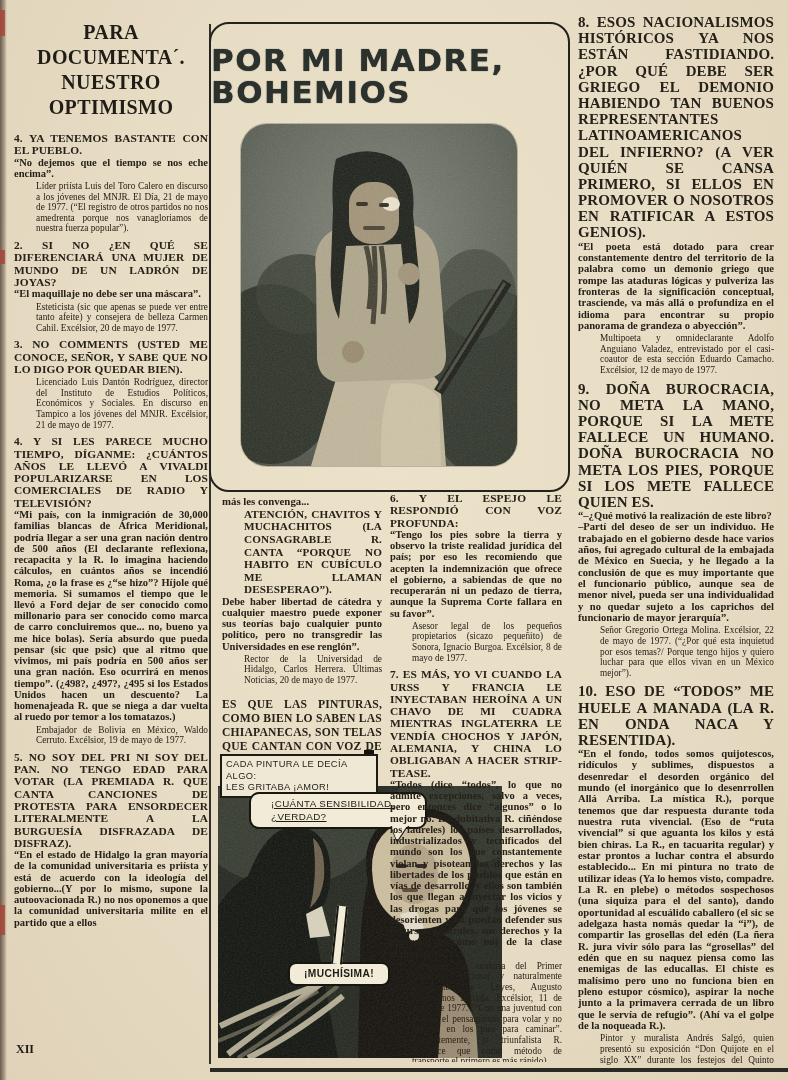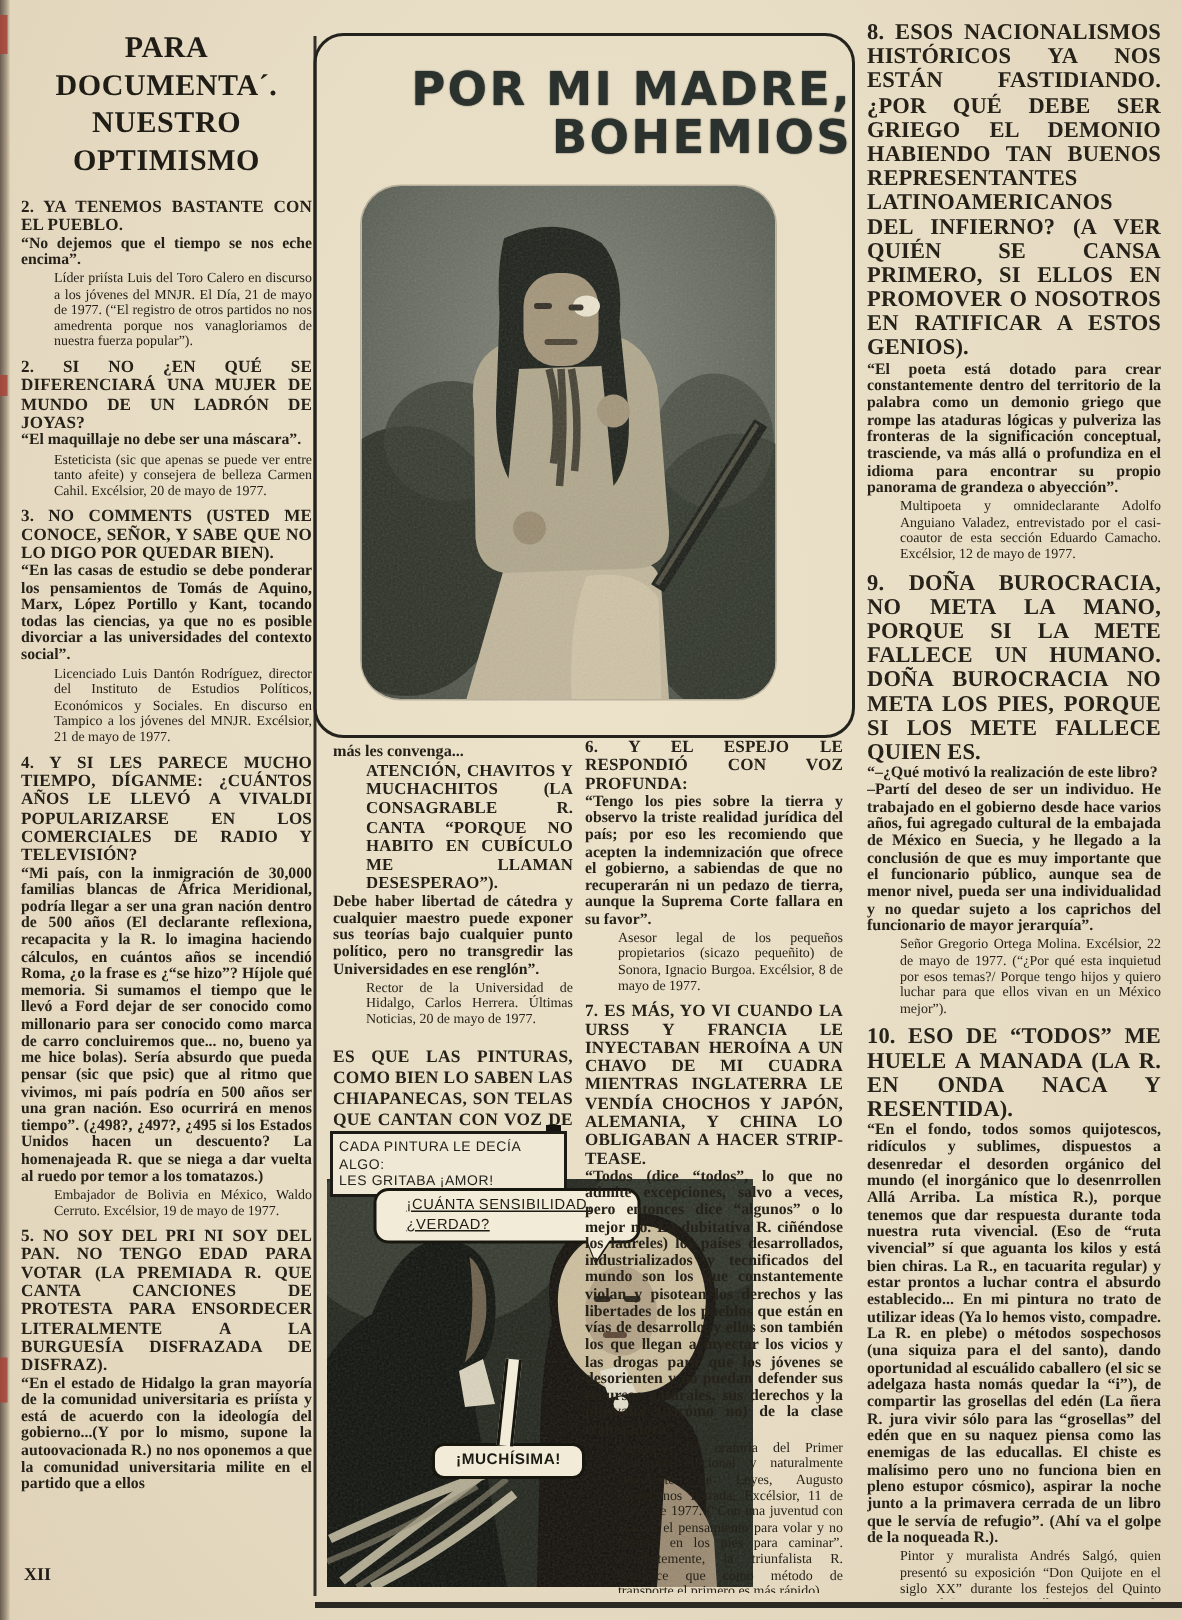--- a/index.html
+++ b/index.html
@@ -21,21 +21,21 @@
   .left{left:14px;top:20px;width:194px;height:1016px;}
   .doc-title{font-size:20px;font-weight:bold;text-align:center;line-height:1.25;
              letter-spacing:.4px;margin:0 0 12px 0;color:#201d16;}
   .page-num{position:absolute;left:16px;top:1042px;font-size:12px;font-weight:bold;
             font-family:"Liberation Serif",serif;color:#1f1c15;}
 
   
   .mid-rule{position:absolute;left:209px;top:24px;width:2px;height:1040px;background:#33302a;}
   .head-box{position:absolute;left:209px;top:22px;width:357px;height:466px;
             border:2.5px solid #23221d;border-radius:20px;}
-  .headline{margin-top:20px;text-align:right;font-family:"DejaVu Sans",sans-serif;
+  .headline{margin-top:20px;text-align:left;font-family:"DejaVu Sans",sans-serif;
             font-weight:bold;font-size:31px;line-height:1.04;letter-spacing:1.5px;color:#2b322d;
             text-shadow:0 0 1px #2b322d;}
   .photo-wrap{position:absolute;left:30px;top:100px;width:276px;height:342px;
               border-radius:26px;overflow:hidden;box-shadow:0 0 0 1px rgba(40,40,30,.25);}
 
   
   .mid-a{left:222px;top:496px;width:160px;height:258px;}
   .mid-b{left:390px;top:492px;width:172px;height:570px;}
   .cont{font-weight:bold;font-size:10.8px;line-height:1.1;}
   .indent-head{font-weight:bold;font-size:11.2px;line-height:1.12;margin-left:22px;letter-spacing:.1px;}
@@ -81,28 +81,27 @@
   <div class="edge-mark" style="left:0;top:250px;height:14px;"></div>
   <div class="edge-mark" style="left:0;top:905px;height:30px;"></div>
 
   <div class="col left">
     <h1 class="doc-title">
       <span>PARA</span><br>
       <span>DOCUMENTA´.</span><br>
       <span>NUESTRO</span><br>
       <span>OPTIMISMO</span>
     </h1>
-    <div class="item-head">2. YA TENEMOS BASTANTE CON EL PUEBLO.</div>
+    <div class="item-head">4. YA TENEMOS BASTANTE CON EL PUEBLO.</div>
     <div class="quote">“No dejemos que el tiempo se nos eche encima”.</div>
     <div class="attr">Líder priísta Luis del Toro Calero en discurso a los jóvenes del MNJR. El Día, 21 de mayo de 1977. (“El registro de otros partidos no nos amedrenta porque nos vanagloriamos de nuestra fuerza popular”).</div>
     <div class="item-head">2. SI NO ¿EN QUÉ SE DIFERENCIARÁ UNA MUJER DE MUNDO DE UN LADRÓN DE JOYAS?</div>
     <div class="quote">“El maquillaje no debe ser una máscara”.</div>
     <div class="attr">Esteticista (sic que apenas se puede ver entre tanto afeite) y consejera de belleza Carmen Cahil. Excélsior, 20 de mayo de 1977.</div>
     <div class="item-head">3. NO COMMENTS (USTED ME CONOCE, SEÑOR, Y SABE QUE NO LO DIGO POR QUEDAR BIEN).</div>
-    <div class="quote">“En las casas de estudio se debe ponderar los pensamientos de Tomás de Aquino, Marx, López Portillo y Kant, tocando todas las ciencias, ya que no es posible divorciar a las universidades del contexto social”.</div>
     <div class="attr">Licenciado Luis Dantón Rodríguez, director del Instituto de Estudios Políticos, Económicos y Sociales. En discurso en Tampico a los jóvenes del MNJR. Excélsior, 21 de mayo de 1977.</div>
     <div class="item-head">4. Y SI LES PARECE MUCHO TIEMPO, DÍGANME: ¿CUÁNTOS AÑOS LE LLEVÓ A VIVALDI POPULARIZARSE EN LOS COMERCIALES DE RADIO Y TELEVISIÓN?</div>
     <div class="quote">“Mi país, con la inmigración de 30,000 familias blancas de África Meridional, podría llegar a ser una gran nación dentro de 500 años (El declarante reflexiona, recapacita y la R. lo imagina haciendo cálculos, en cuántos años se incendió Roma, ¿o la frase es ¿“se hizo”? Híjole qué memoria. Si sumamos el tiempo que le llevó a Ford dejar de ser conocido como millonario para ser conocido como marca de carro concluiremos que... no, bueno ya me hice bolas). Sería absurdo que pueda pensar (sic que psic) que al ritmo que vivimos, mi país podría en 500 años ser una gran nación. Eso ocurrirá en menos tiempo”. (¿498?, ¿497?, ¿495 si los Estados Unidos hacen un descuento? La homenajeada R. que se niega a dar vuelta al ruedo por temor a los tomatazos.)</div>
     <div class="attr">Embajador de Bolivia en México, Waldo Cerruto. Excélsior, 19 de mayo de 1977.</div>
     <div class="item-head">5. NO SOY DEL PRI NI SOY DEL PAN. NO TENGO EDAD PARA VOTAR (LA PREMIADA R. QUE CANTA CANCIONES DE PROTESTA PARA ENSORDECER LITERALMENTE A LA BURGUESÍA DISFRAZADA DE DISFRAZ).</div>
     <div class="quote">“En el estado de Hidalgo la gran mayoría de la comunidad universitaria es priísta y está de acuerdo con la ideología del gobierno...(Y por lo mismo, supone la autoovacionada R.) no nos oponemos a que la comunidad universitaria milite en el partido que a ellos</div>
   </div>
 
   <div class="page-num">XII</div>
 

